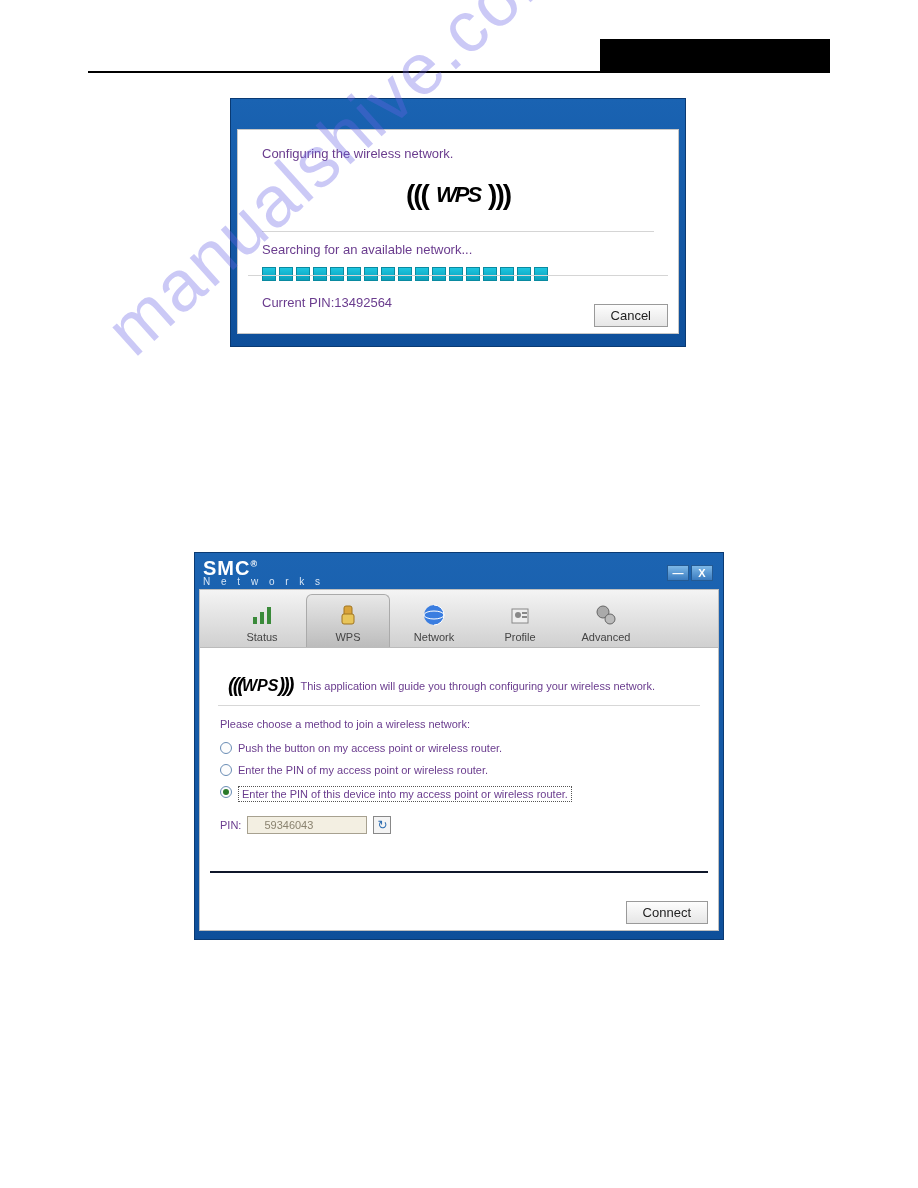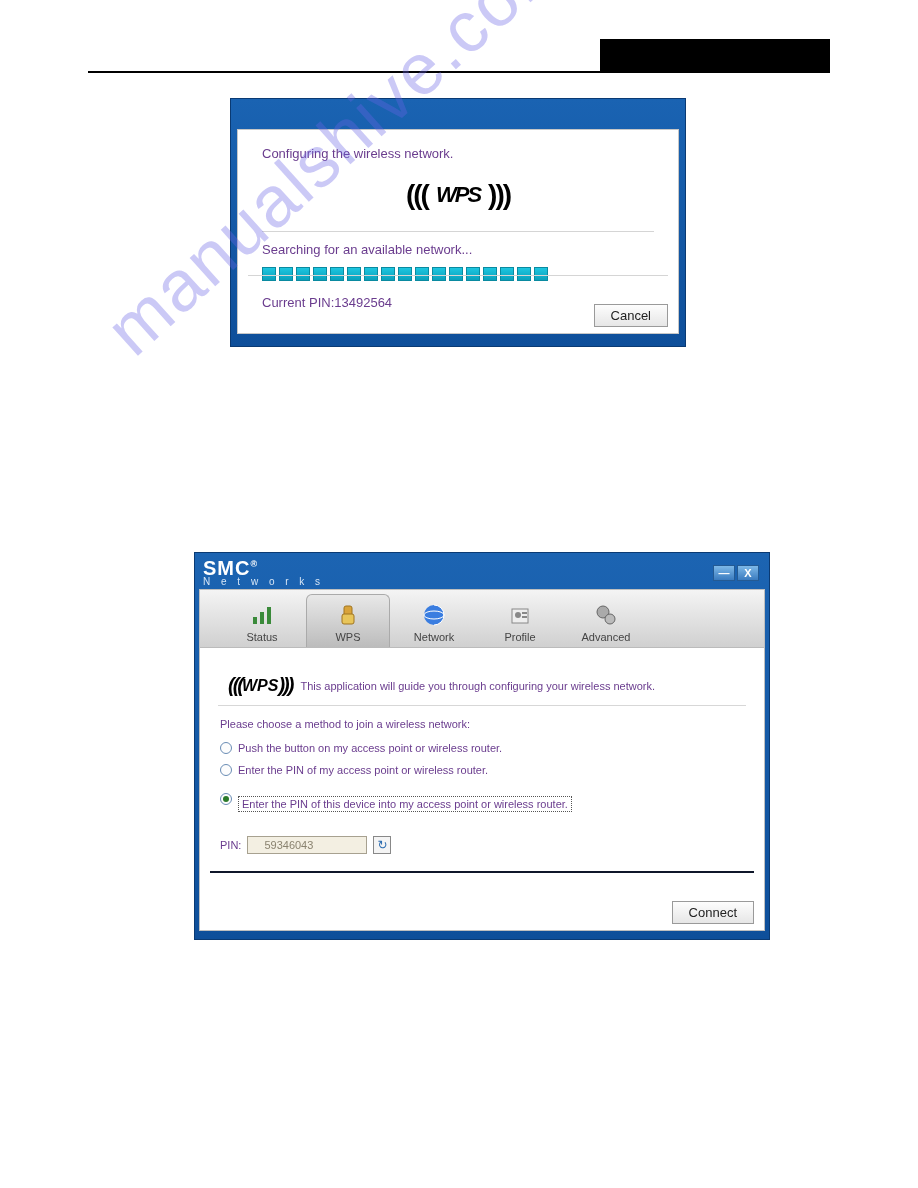--- a/index.html
+++ b/index.html
@@ -80,21 +80,21 @@
     border: 1px solid #9a9a9a;
     padding: 3px 16px;
     cursor: pointer;
     margin-top: 22px;
   }
 
   
   .dlg2 {
     position: absolute;
     top: 552px; left: 194px;
-    width: 576px; height: 388px;
+    width: 530px; height: 388px;
     background: linear-gradient(#1c64b2,#0e4f9a);
     border: 1px solid #0a3a73;
     padding: 4px;
   }
   .dlg2 .titlebar {
     height: 32px;
     display: flex; align-items: center; justify-content: space-between;
     padding: 0 6px 0 4px;
   }
   .smc-logo { display:flex; flex-direction:column; line-height:0.8; }
@@ -143,28 +143,28 @@
   .content {
     padding: 12px 18px;
   }
   .wps-row { display:flex; align-items:center; gap:8px; margin: 14px 0 6px 10px;}
   .wps-row .wps-mini { font-size:16px; font-weight:900; font-style:italic; display:flex; align-items:center;}
   .wps-row .wps-arcs { font-weight:900; font-size:20px; letter-spacing:-2px;}
   .wps-row .desc { font-size: 11px; color:#6a3c8e; }
   .content hr { border:none; border-top:1px solid #d7d7d7; margin:8px 0 12px 0; }
   .choose { font-size: 11px; color:#6a3c8e; margin-bottom: 12px; margin-left:2px;}
   .radios { display:flex; flex-direction:column; gap:10px; margin-left:2px;}
-  .radio-row { display:flex; align-items:center; gap:6px; font-size:11px; color:#6a3c8e;}
-  .radio-row.selected .rlabel { border:1px dotted #555; padding:1px 3px;margin-top:10px;}
+  .radio-row { display:flex; align-items:flex-start; gap:6px; font-size:11px; color:#6a3c8e;}
+  .radio-row.selected .rlabel { border:1px dotted #555; padding:1px 3px;}
   .radio {
     width:12px; height:12px; border:1px solid #6a8db5; border-radius:50%;
     display:flex; align-items:center; justify-content:center; background:#fdfdfd;
   }
   .radio.checked::after { content:""; width:6px; height:6px; background:#2a7a2a; border-radius:50%; }
-  .pin-row { display:flex; align-items:center; gap:6px; margin-top:24px; margin-left:2px; font-size:11px; color:#6a3c8e;}
+  .pin-row { display:flex; align-items:center; gap:6px; margin-top:14px; margin-left:2px; font-size:11px; color:#6a3c8e;}
   .pin-input {
     width:120px; height:18px; border:1px solid #a7a190; background:#f3efe2;
     font-size:11px; padding:0 16px; color:#8a8370;
   }
   .refresh-btn { width:18px; height:18px; border:1px solid #888; background:#f4f4f4; display:flex; align-items:center; justify-content:center; cursor:pointer; color:#2a6bb0; font-size:12px;}
   .dlg2 .btnrow2 {
     position:absolute; bottom:6px; right:10px; left:10px;
     border-top:2px solid #0f172a;
     padding-top:6px;
     display:flex; justify-content:flex-end;

